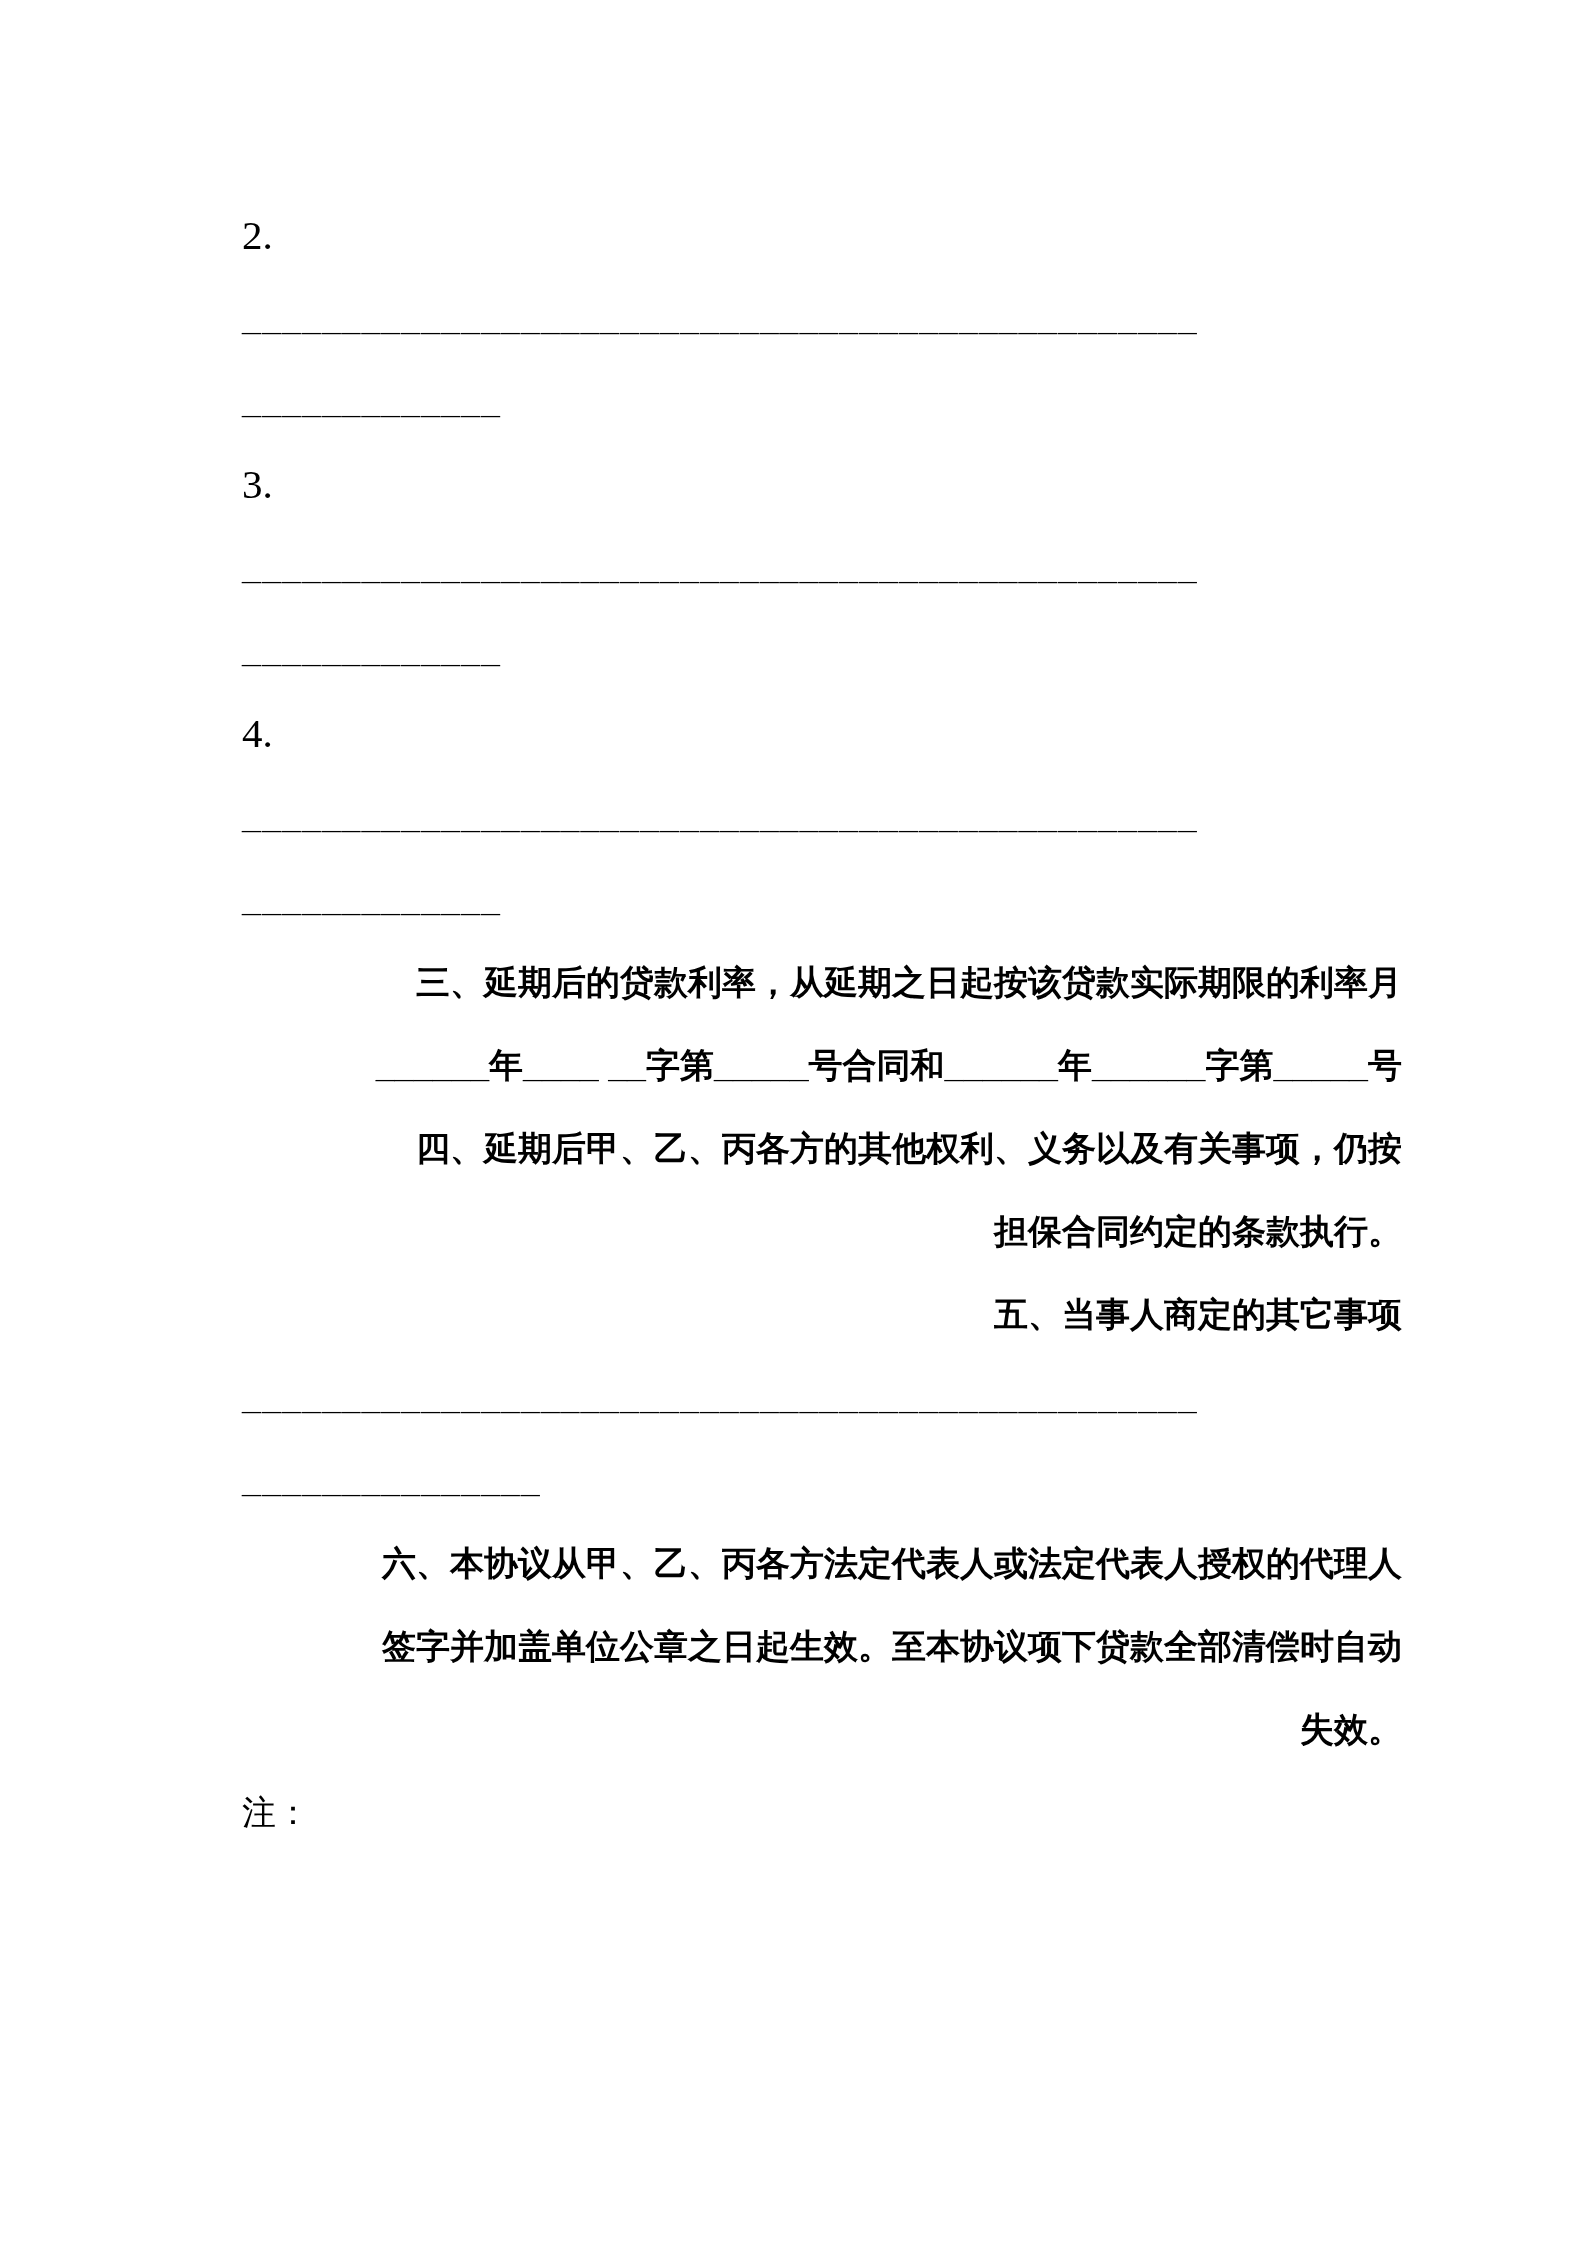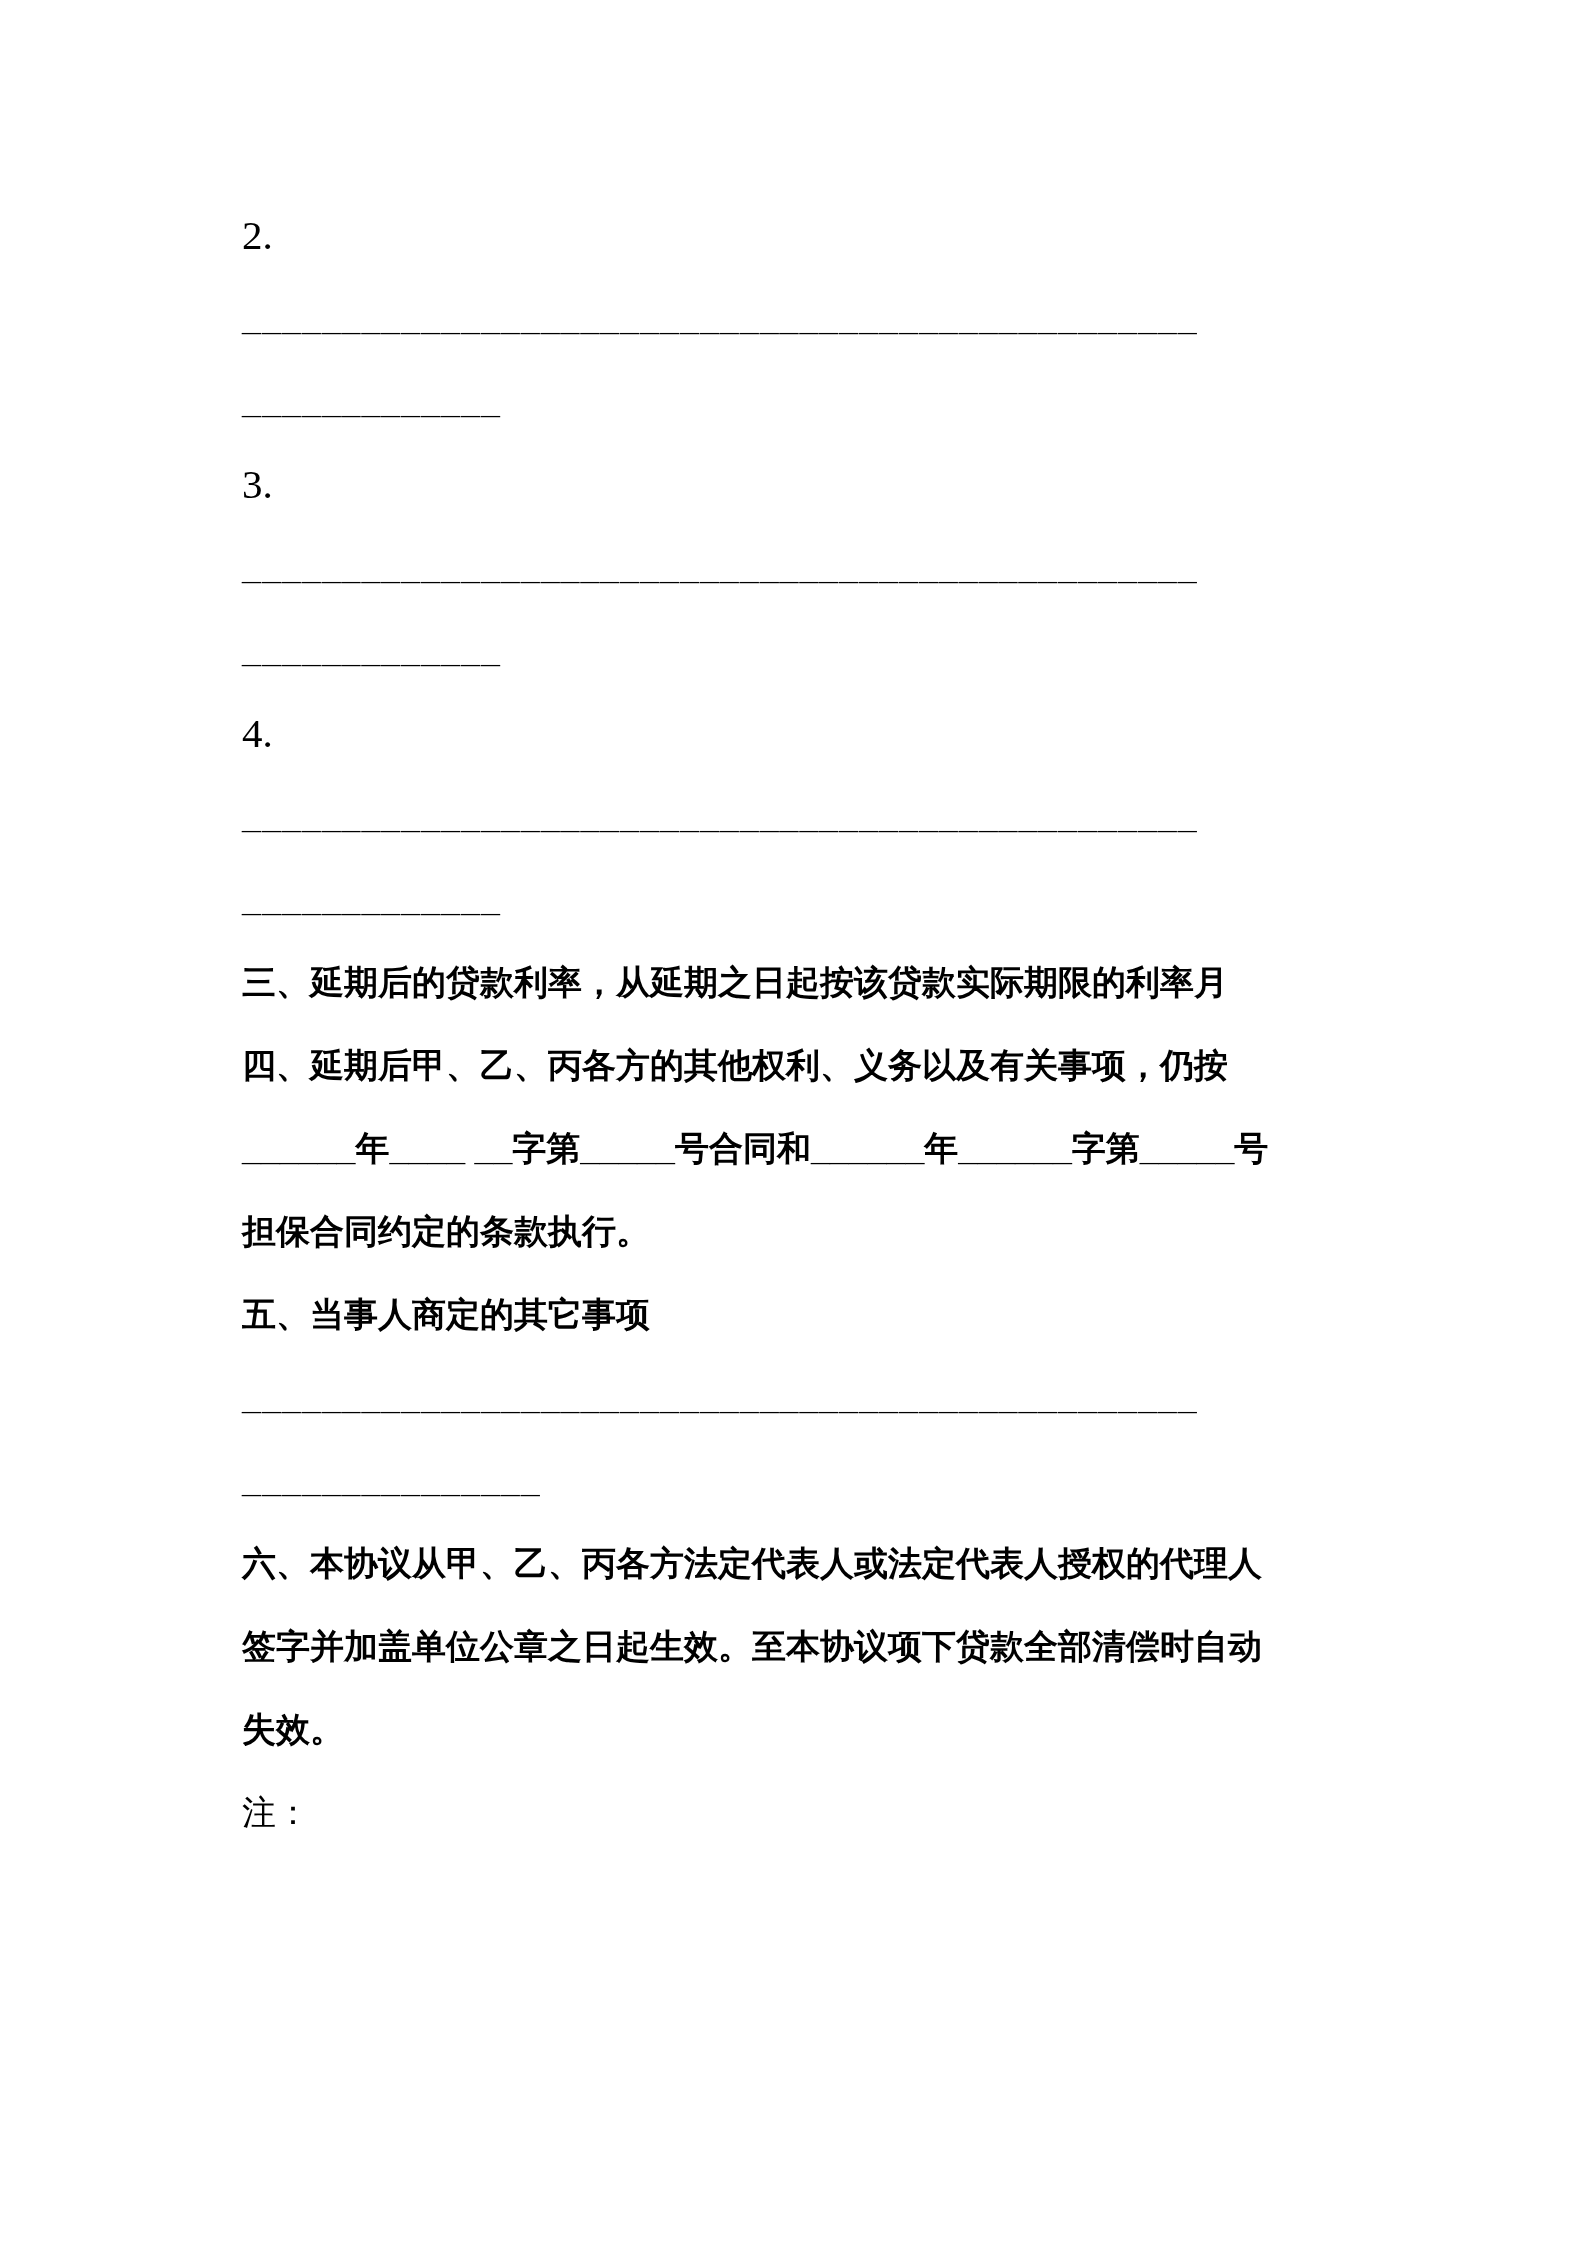--- a/index.html
+++ b/index.html
@@ -32,20 +32,21 @@
   
   .num {
     font-family: "Liberation Serif", serif;
     font-weight: normal;
     font-size: 41px;
   }
   
   .para {
     font-weight: bold;
     font-family: "Liberation Sans", sans-serif;
+    text-align: right;
   }
   
   .blank {
     font-weight: bold;
     font-family: "Liberation Sans", sans-serif;
     letter-spacing: 1px;
   }
   
   .note {
     font-weight: normal;
@@ -60,22 +61,22 @@
     <div class="line num">2.</div>
     <div class="line blank">________________________________________________</div>
     <div class="line blank">_____________</div>
     <div class="line num">3.</div>
     <div class="line blank">________________________________________________</div>
     <div class="line blank">_____________</div>
     <div class="line num">4.</div>
     <div class="line blank">________________________________________________</div>
     <div class="line blank">_____________</div>
     <div class="line para">三、延期后的贷款利率，从延期之日起按该贷款实际期限的利率月</div>
+    <div class="line para">______年____ __字第_____号合同和______年______字第_____号</div>
     <div class="line para">四、延期后甲、乙、丙各方的其他权利、义务以及有关事项，仍按</div>
-    <div class="line para">______年____ __字第_____号合同和______年______字第_____号</div>
     <div class="line para">担保合同约定的条款执行。</div>
     <div class="line para">五、当事人商定的其它事项</div>
     <div class="line blank">________________________________________________</div>
     <div class="line blank">_______________</div>
     <div class="line para">六、本协议从甲、乙、丙各方法定代表人或法定代表人授权的代理人</div>
     <div class="line para">签字并加盖单位公章之日起生效。至本协议项下贷款全部清偿时自动</div>
     <div class="line para">失效。</div>
     <div class="line note">注：</div>
   </div>
 </div>

